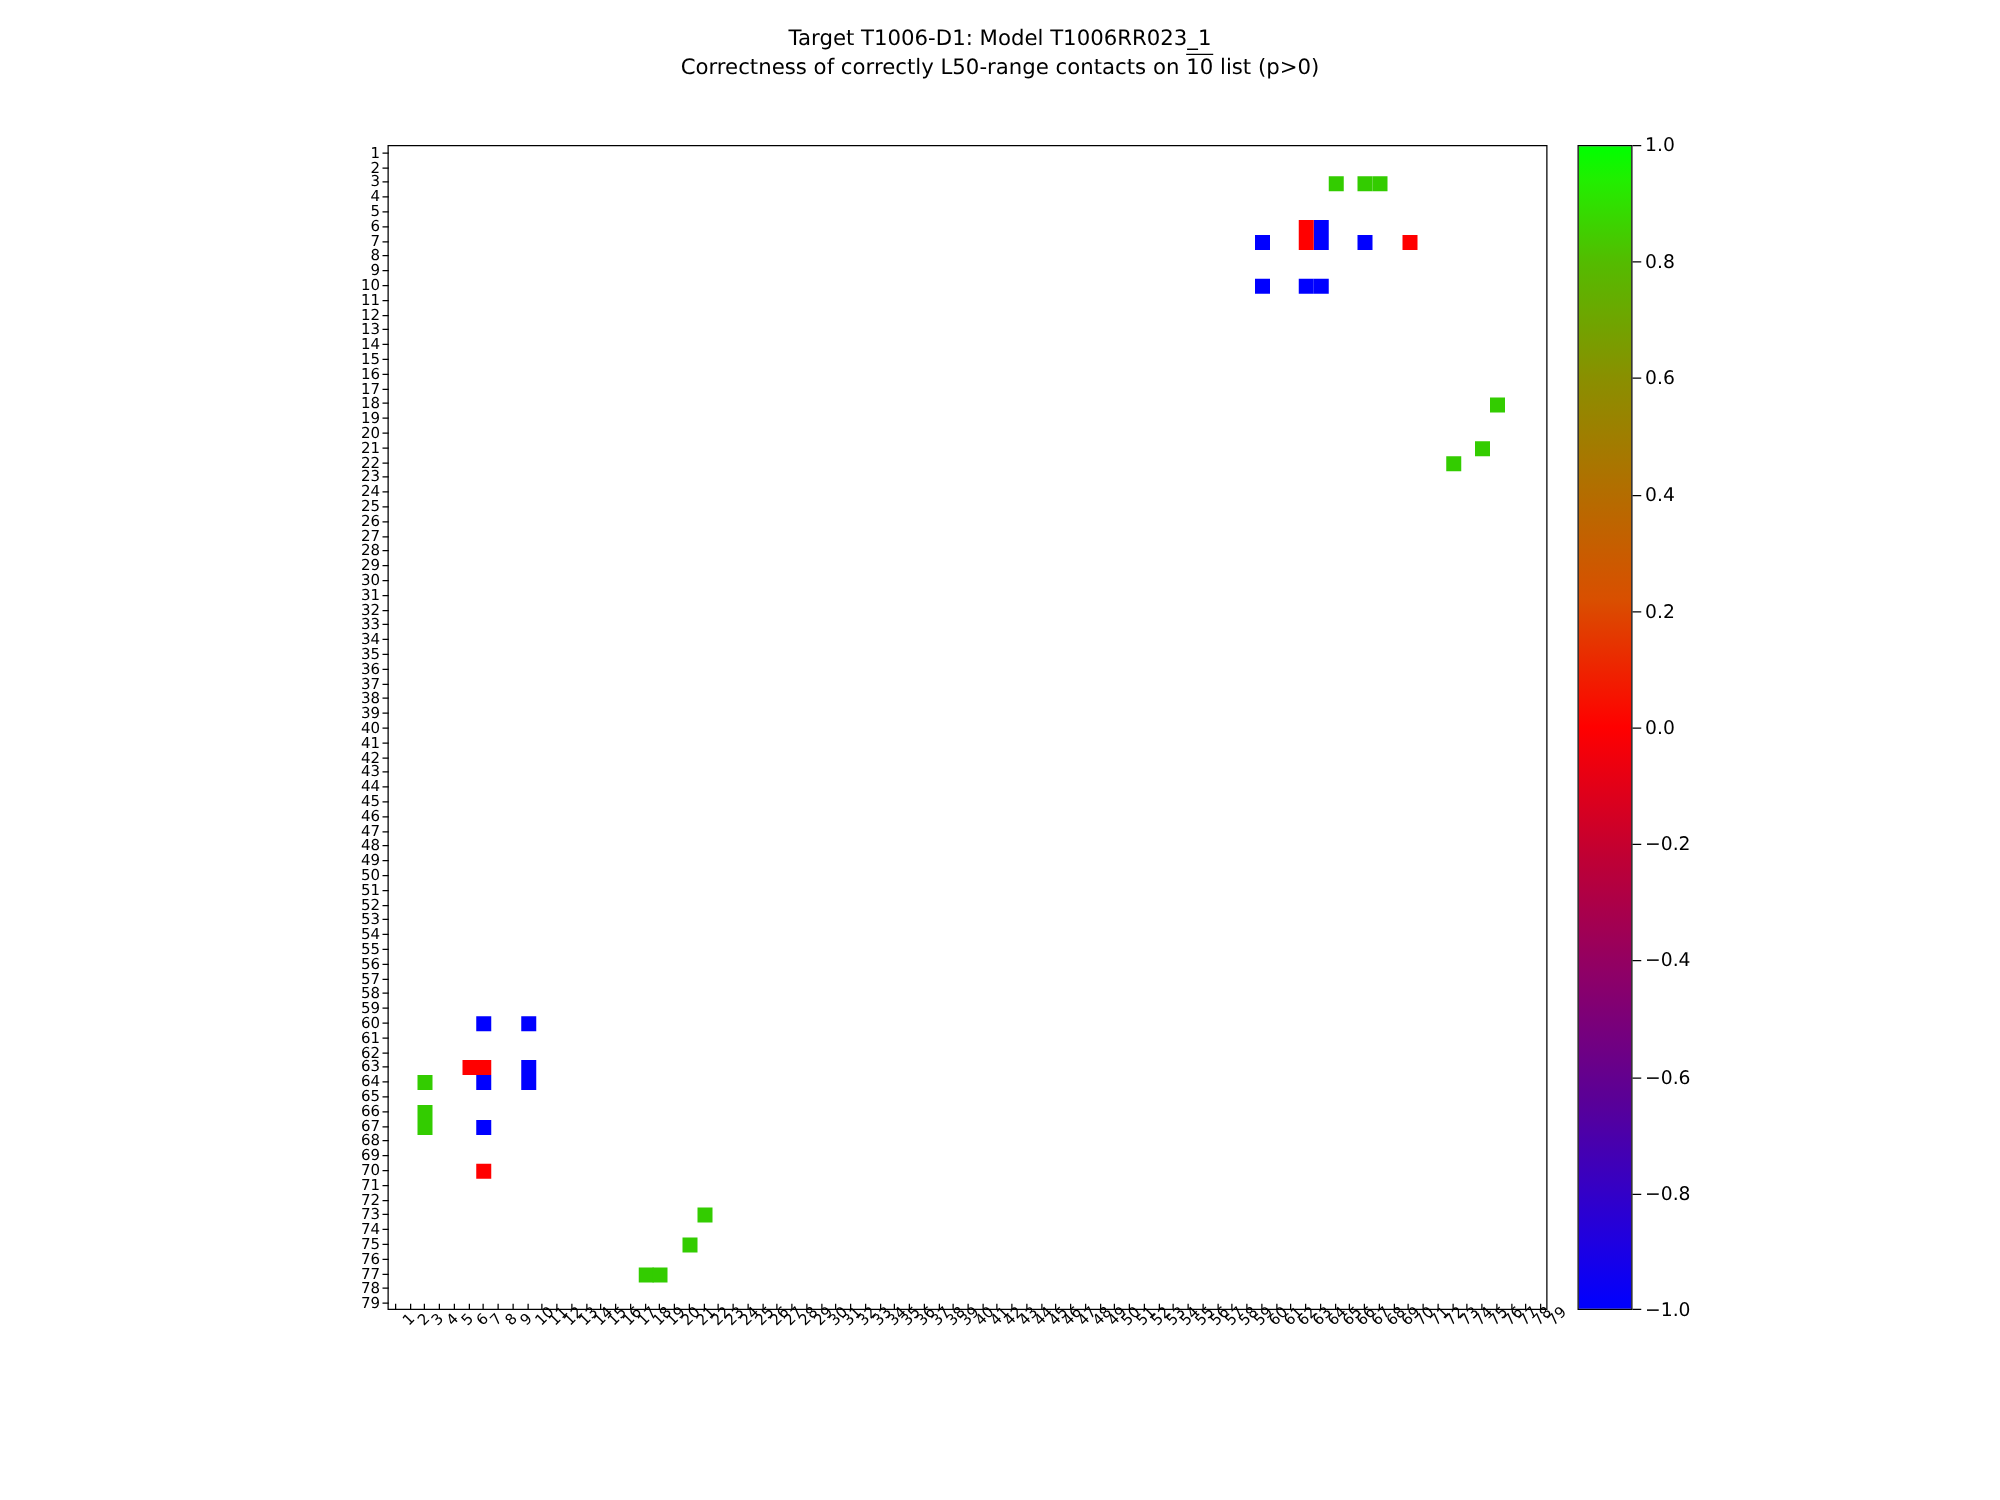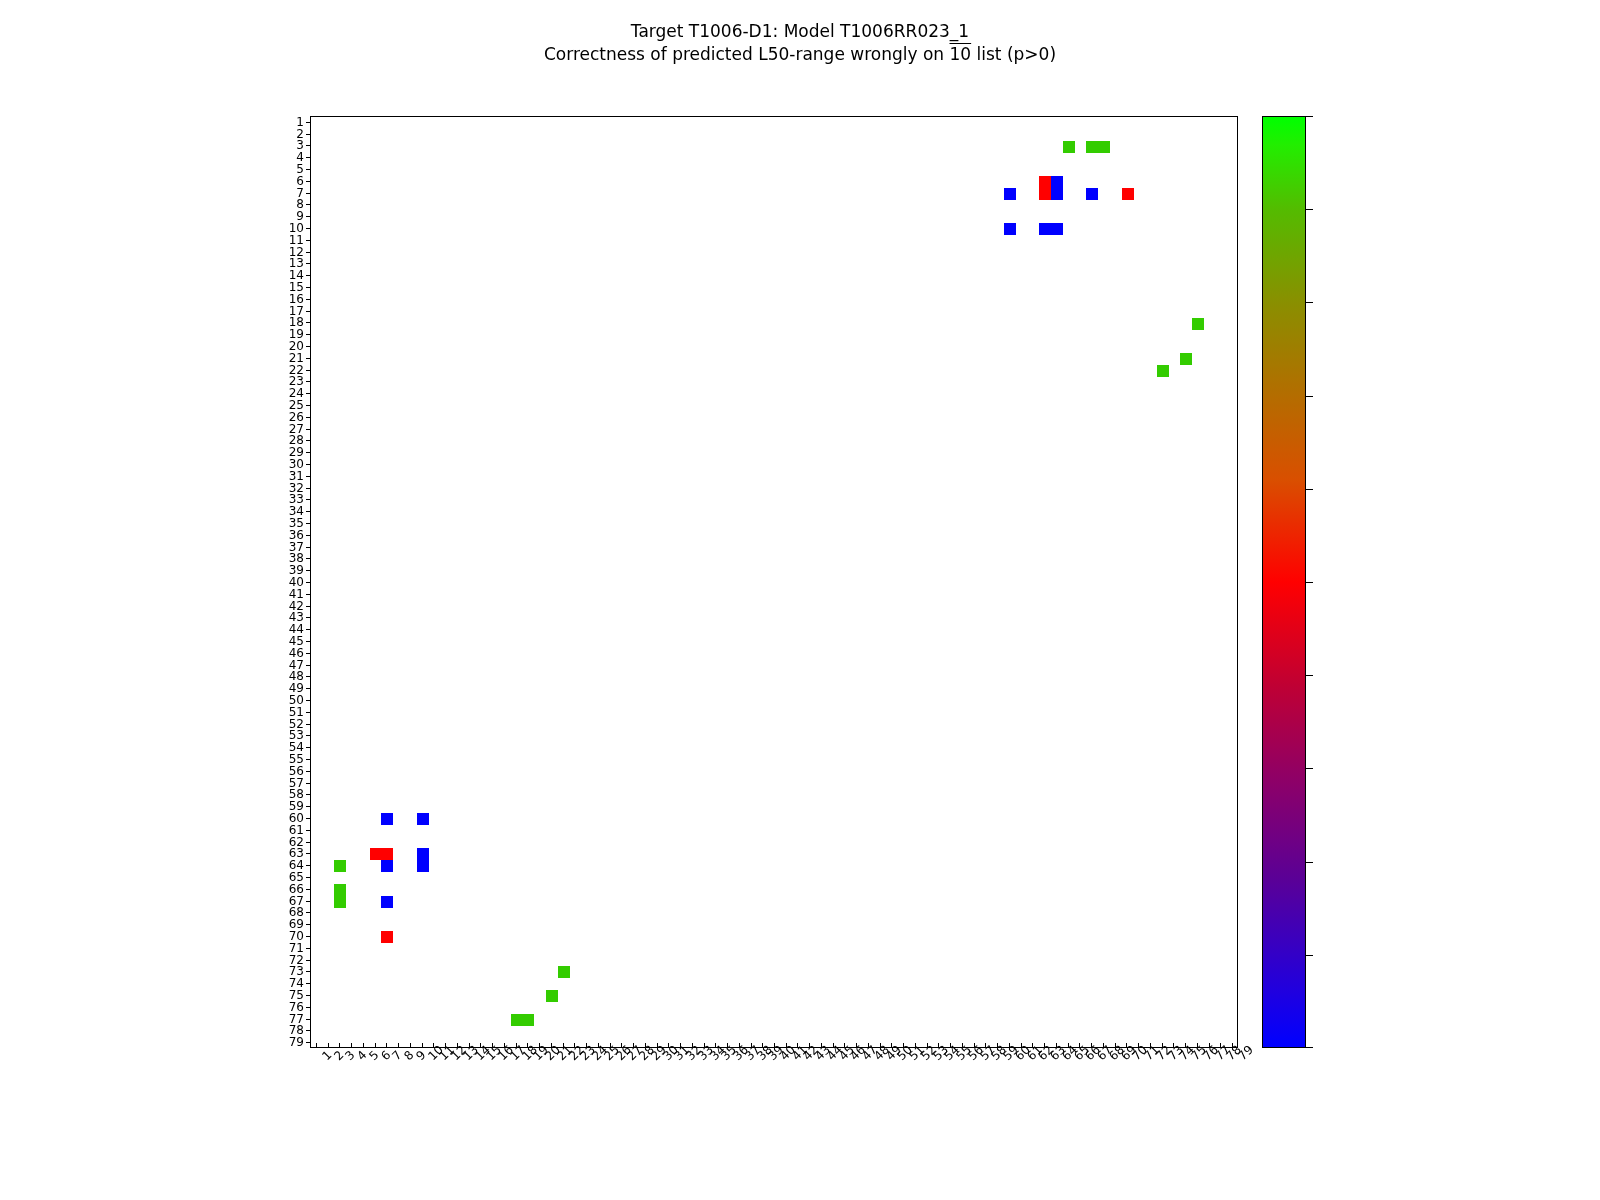--- a/index.html
+++ b/index.html
@@ -85,21 +85,21 @@
   .cbtick{position:absolute;left:0;width:7px;height:0;border-top:1px solid #000000;}
   #cbarlabels{position:absolute;left:1316px;top:116px;width:80px;height:932px;}
   .cblabel{position:absolute;left:0;font-size:15px;line-height:15px;white-space:nowrap;}
 </style>
 </head>
 <body>
 
 <div id="figure">
 
   <div class="suptitle"><span>Target T1006-D1: Model T1006RR023_1</span>
-<span>Correctness of predicted L50-range wrongly on </span><span class="ovl">10</span><span> list (p&gt;0)</span></div>
+<span>Correctness of correctly L50-range contacts on </span><span class="ovl">10</span><span> list (p&gt;0)</span></div>
 
 
   <div id="plot">
     <div id="cells">
         <div class="cell" title="TP (60,7)" style="left: 693.063px; top: 70.7848px; width: 12px; height: 12px; background: rgb(0, 0, 255);"></div>
         <div class="cell" title="TP (64,6)" style="left: 740.051px; top: 58.9873px; width: 12px; height: 12px; background: rgb(0, 0, 255);"></div>
         <div class="cell" title="TP (64,7)" style="left: 740.051px; top: 70.7848px; width: 12px; height: 12px; background: rgb(0, 0, 255);"></div>
         <div class="cell" title="TP (67,7)" style="left: 775.291px; top: 70.7848px; width: 12px; height: 12px; background: rgb(0, 0, 255);"></div>
         <div class="cell" title="TP (60,10)" style="left: 693.063px; top: 106.177px; width: 12px; height: 12px; background: rgb(0, 0, 255);"></div>
         <div class="cell" title="TP (63,10)" style="left: 728.304px; top: 106.177px; width: 12px; height: 12px; background: rgb(0, 0, 255);"></div>
@@ -464,14 +464,27 @@
       <div class="cbtick" style="top: 186.4px;"></div>
       <div class="cbtick" style="top: 279.6px;"></div>
       <div class="cbtick" style="top: 372.8px;"></div>
       <div class="cbtick" style="top: 466px;"></div>
       <div class="cbtick" style="top: 559.2px;"></div>
       <div class="cbtick" style="top: 652.4px;"></div>
       <div class="cbtick" style="top: 745.6px;"></div>
       <div class="cbtick" style="top: 838.8px;"></div>
       <div class="cbtick" style="top: 931px;"></div>
     </div>
+  <div id="cbarlabels">
+      <div class="cblabel" style="top: -7px;">1.0</div>
+      <div class="cblabel" style="top: 86.2px;">0.8</div>
+      <div class="cblabel" style="top: 179.4px;">0.6</div>
+      <div class="cblabel" style="top: 272.6px;">0.4</div>
+      <div class="cblabel" style="top: 365.8px;">0.2</div>
+      <div class="cblabel" style="top: 459px;">0.0</div>
+      <div class="cblabel" style="top: 552.2px;">−0.2</div>
+      <div class="cblabel" style="top: 645.4px;">−0.4</div>
+      <div class="cblabel" style="top: 738.6px;">−0.6</div>
+      <div class="cblabel" style="top: 831.8px;">−0.8</div>
+      <div class="cblabel" style="top: 925px;">−1.0</div>
+    </div>
 
 </div>
 
 </body></html>

